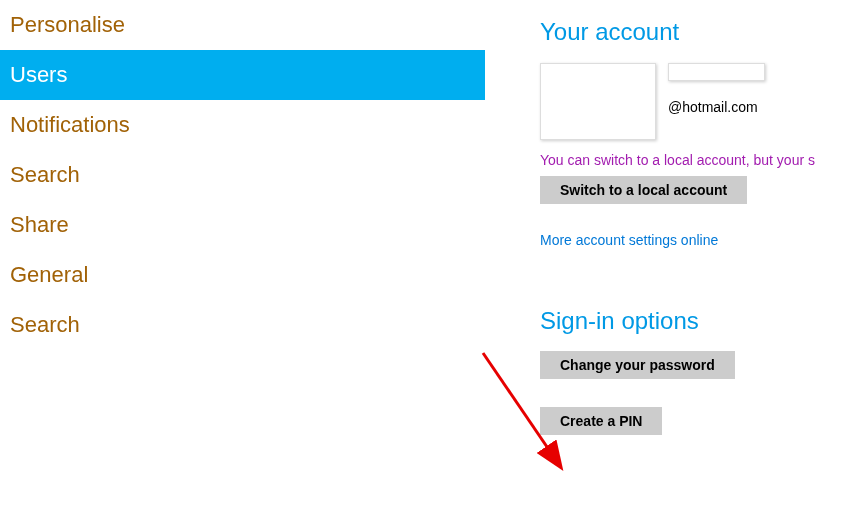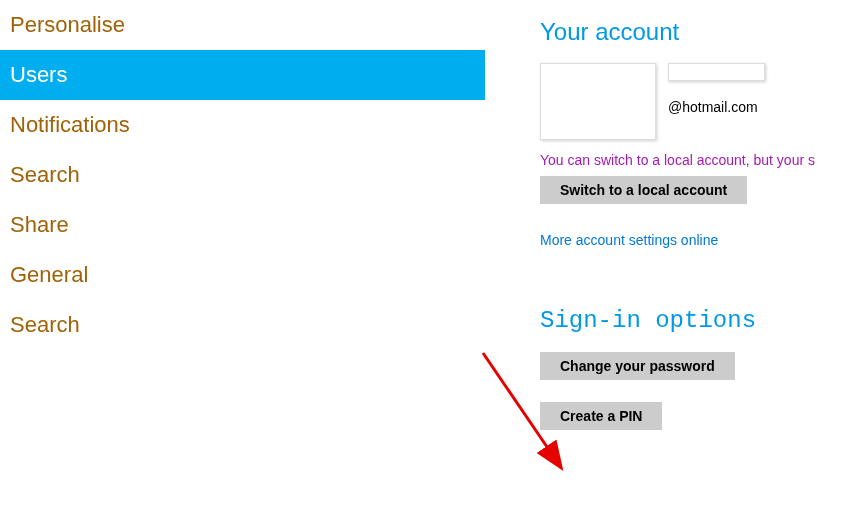--- a/index.html
+++ b/index.html
@@ -47,22 +47,21 @@
       padding: 18px 0 0 55px;
     }
     .section-title {
       color: #0099e5;
       font-size: 24px;
       font-weight: 400;
       margin-bottom: 17px;
     }
     .section-title.signin {
       margin-top: 58px;
-      margin-bottom: 18px;
-      font-family: Liberation Mono, monospace;
+      margin-bottom: 10px;
     }
     .account-row {
       display: flex;
       align-items: flex-start;
       gap: 12px;
       margin-top: 8px;
     }
     .avatar {
       width: 116px;
       height: 77px;
@@ -98,21 +97,21 @@
       background: #cccccc;
       color: #000;
       font-size: 14px;
       font-weight: 600;
       padding: 6px 20px;
       border: none;
       cursor: pointer;
       margin-top: 8px;
     }
     .buttons-col .gray-btn {
-      margin-top: 0;
+      margin-top: 6px;
       margin-bottom: 22px;
     }
     .link {
       color: #0078d7;
       font-size: 14px;
       display: inline-block;
       margin-top: 28px;
       cursor: pointer;
     }
     .buttons-col {

